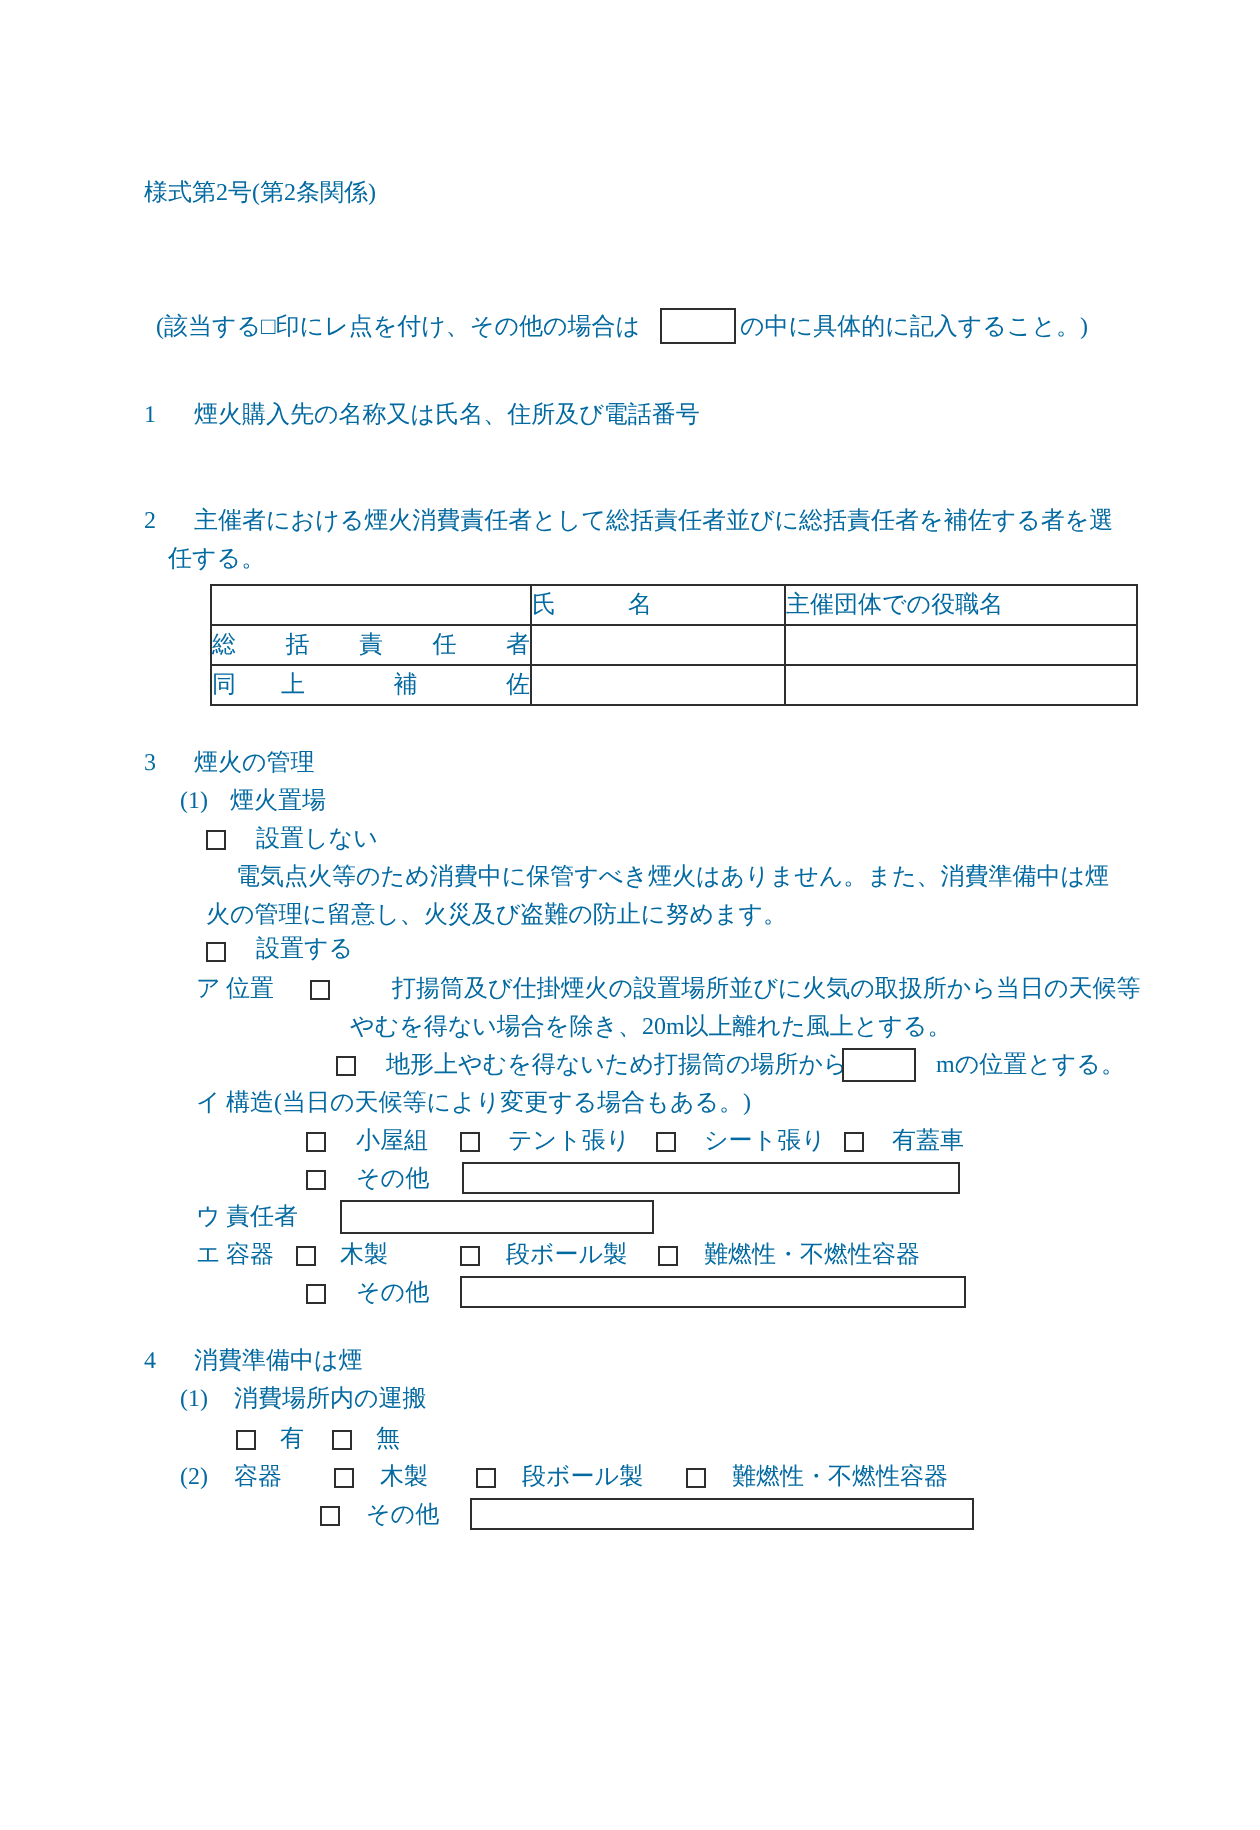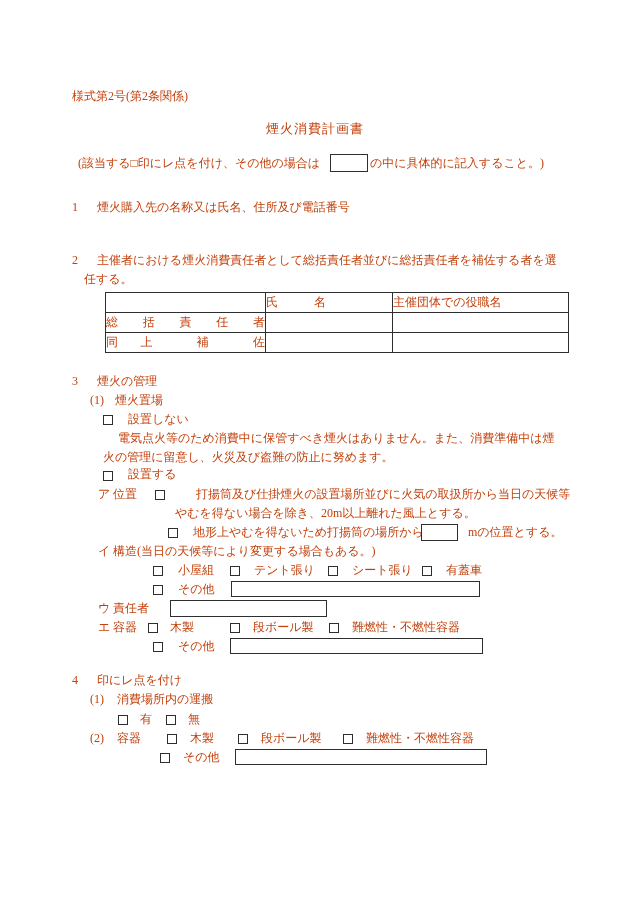--- a/index.html
+++ b/index.html
@@ -1,38 +1,37 @@
 <!DOCTYPE html>
 <html><head>
 <meta charset="utf-8">
 <style>
   html,body { margin:0; padding:0; background:#ffffff; }
   .page {
     position:relative; width:630px; height:915px; background:#ffffff;
-    font-family:"Liberation Serif","DejaVu Serif",serif; color:#c2410c;
+    font-family:"Liberation Serif","DejaVu Serif",serif; color:#0369a1;
     overflow:hidden;
   }
   .txt { position:absolute; font-size:12px; line-height:15px; white-space:pre; }
   .cb  { position:absolute; width:10px; height:10px; border:1px solid #2e2e2e; background:#fff; box-sizing:border-box; }
   .ibox{ position:absolute; height:16px; border:1px solid #2e2e2e; background:#fff; box-sizing:border-box; }
   .form-number { position:absolute; left:72px; top:88px; font-size:12px; white-space:pre; }
   .doc-title { position:absolute; left:0; top:120px; width:100%; text-align:center; font-size:13px; letter-spacing:1px; }
   table.resp { position:absolute; left:105px; top:292px; border-collapse:collapse; table-layout:fixed; }
   table.resp td { border:1px solid #2e2e2e; height:19px; font-size:12px; padding:0; overflow:hidden; }
   td.hdr { white-space:pre; }
   td.rowlabel { text-align:justify; text-align-last:justify; padding:0 8px; white-space:normal; }
   td.blank { background:#fff; }
 </style>
 </head>
 <body>
 
 <div class="page">
 
   <div class="form-number">様式第2号(第2条関係)</div>
-  <div class="doc-title">煙火消費計画書</div>
 
   <table class="resp">
     <colgroup>
         <col style="width:160px">
         <col style="width:127px">
         <col style="width:176px">
       </colgroup>
     <tbody>
         <tr>
       <td class="hdr"></td>
@@ -101,21 +100,21 @@
       <span class="cb" style="left: 148px; top: 623px;"></span>
       <span class="txt" style="left: 170px; top: 620px;">木製</span>
       <span class="cb" style="left: 230px; top: 623px;"></span>
       <span class="txt" style="left: 253px; top: 620px;">段ボール製</span>
       <span class="cb" style="left: 329px; top: 623px;"></span>
       <span class="txt" style="left: 352px; top: 620px;">難燃性・不燃性容器</span>
       <span class="cb" style="left: 153px; top: 642px;"></span>
       <span class="txt" style="left: 178px; top: 639px;">その他</span>
       <span class="ibox" style="left: 230px; top: 638px; width: 253px; height: 16px;"></span>
       <span class="txt" style="left: 72px; top: 673px;">4</span>
-      <span class="txt" style="left: 97px; top: 673px;">印にレ点を付け</span>
+      <span class="txt" style="left: 97px; top: 673px;">消費準備中は煙</span>
       <span class="txt" style="left: 90px; top: 692px;">(1)</span>
       <span class="txt" style="left: 117px; top: 692px;">消費場所内の運搬</span>
       <span class="cb" style="left: 118px; top: 715px;"></span>
       <span class="txt" style="left: 140px; top: 712px;">有</span>
       <span class="cb" style="left: 166px; top: 715px;"></span>
       <span class="txt" style="left: 188px; top: 712px;">無</span>
       <span class="txt" style="left: 90px; top: 731px;">(2)</span>
       <span class="txt" style="left: 117px; top: 731px;">容器</span>
       <span class="cb" style="left: 167px; top: 734px;"></span>
       <span class="txt" style="left: 190px; top: 731px;">木製</span>

